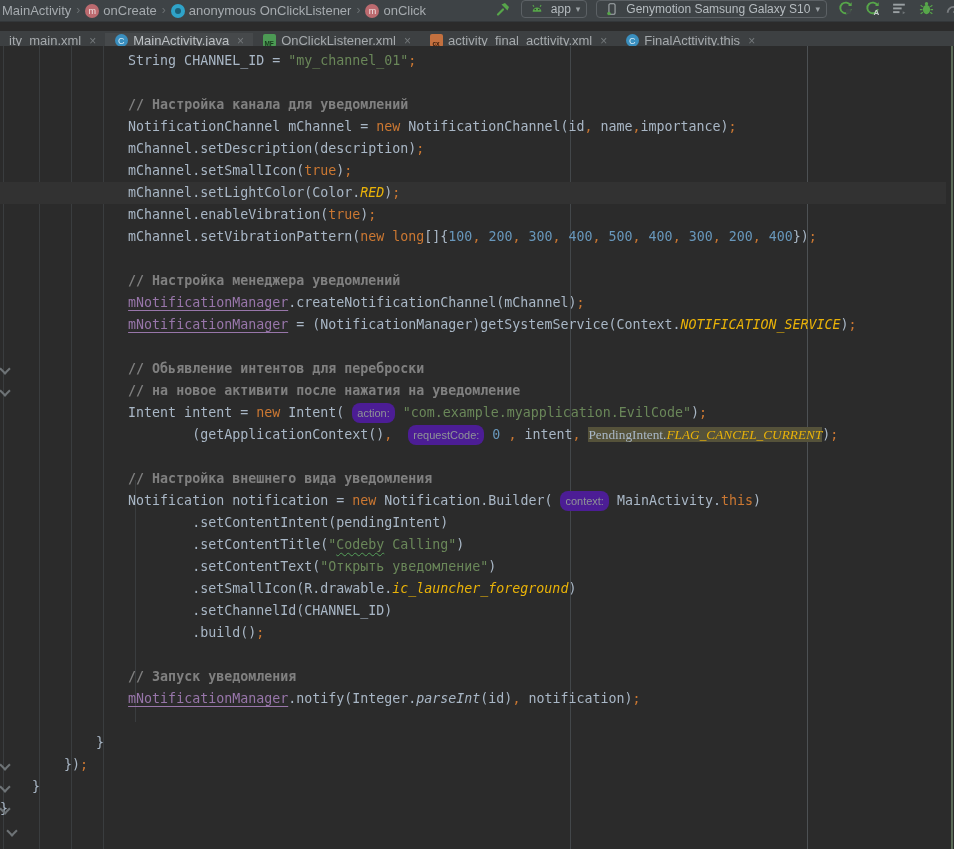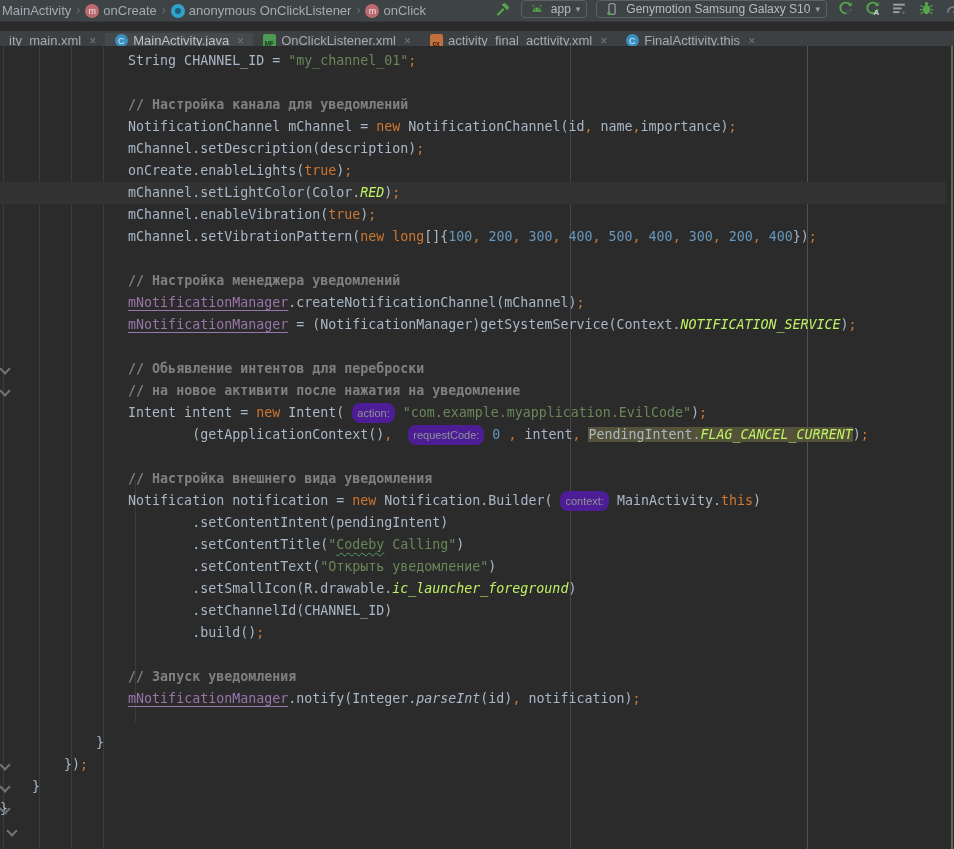--- a/index.html
+++ b/index.html
@@ -47,24 +47,24 @@
   .vguide.margin{background:#4d5154;}
   .vguide.col70{background:#43474a;}
   .vguide.seg{top:434px;height:242px;bottom:auto;}
   .code{position:absolute;top:4px;left:0;right:8px;}
   .code-line{height:22px;white-space:pre;color:#A9B7C6;}
   .code-line.hl{background:#323232;}
   .tok-k{color:#CC7832;}
   .tok-s{color:#6A8759;}
   .tok-n{color:#6897BB;text-align:right;}
   .tok-c{color:#808080;font-weight:bold;}
-  .tok-f{color:#bef264;font-style:italic;}
+  .tok-f{color:#eab308;font-style:italic;}
   .tok-fu{color:#9876AA;text-decoration:underline;text-underline-offset:3px;}
   .tok-sm{font-style:italic;}
-  .tok-mark{background:#55523a;}
+  .tok-mark{background:#55523a;font-family:Liberation Serif, serif;}
   .tok-sq{text-decoration:underline wavy #55a05a;text-decoration-thickness:1px;text-underline-offset:3px;}
   .tok-h{background:#4c1d95;color:#8f9496;border-radius:8px;font-size:11px;padding:4px 5px;
          font-family:"Liberation Sans",sans-serif;}
   .fold{position:absolute;width:6px;height:6px;border-right:2px solid #6e7376;border-bottom:2px solid #6e7376;
         transform:rotate(45deg);}
   .rail{position:absolute;top:0;bottom:0;right:0;width:8px;background:#2b2b2b;}
   .rail::after{content:"";position:absolute;top:0;bottom:0;right:1px;width:2px;background:#5a6b57;}
 </style>
 </head>
 <body>
@@ -201,21 +201,21 @@
     <div class="vguide" style="left:103px"></div>
     <div class="vguide seg" style="left:135px"></div>
     <div class="vguide col70" style="left:570px"></div>
     <div class="vguide margin" style="left:807px"></div>
     <div class="code">
         <div class="code-line"><span class="tok-p">                String CHANNEL_ID = </span><span class="tok-s">"my_channel_01"</span><span class="tok-k">;</span></div>
         <div class="code-line"></div>
         <div class="code-line"><span class="tok-p">                </span><span class="tok-c">// Настройка канала для уведомлений</span></div>
         <div class="code-line"><span class="tok-p">                NotificationChannel mChannel = </span><span class="tok-k">new</span><span class="tok-p"> NotificationChannel(id</span><span class="tok-k">,</span><span class="tok-p"> name</span><span class="tok-k">,</span><span class="tok-p">importance)</span><span class="tok-k">;</span></div>
         <div class="code-line"><span class="tok-p">                mChannel.setDescription(description)</span><span class="tok-k">;</span></div>
-        <div class="code-line"><span class="tok-p">                onCreate.enableLights(</span><span class="tok-k">true</span><span class="tok-p">)</span><span class="tok-k">;</span></div>
+        <div class="code-line"><span class="tok-p">                mChannel.setSmallIcon(</span><span class="tok-k">true</span><span class="tok-p">)</span><span class="tok-k">;</span></div>
         <div class="code-line hl"><span class="tok-p">                mChannel.setLightColor(Color.</span><span class="tok-f">RED</span><span class="tok-p">)</span><span class="tok-k">;</span></div>
         <div class="code-line"><span class="tok-p">                mChannel.enableVibration(</span><span class="tok-k">true</span><span class="tok-p">)</span><span class="tok-k">;</span></div>
         <div class="code-line"><span class="tok-p">                mChannel.setVibrationPattern(</span><span class="tok-k">new</span><span class="tok-p"> </span><span class="tok-k">long</span><span class="tok-p">[]{</span><span class="tok-n">100</span><span class="tok-k">, </span><span class="tok-n">200</span><span class="tok-k">, </span><span class="tok-n">300</span><span class="tok-k">, </span><span class="tok-n">400</span><span class="tok-k">, </span><span class="tok-n">500</span><span class="tok-k">, </span><span class="tok-n">400</span><span class="tok-k">, </span><span class="tok-n">300</span><span class="tok-k">, </span><span class="tok-n">200</span><span class="tok-k">, </span><span class="tok-n">400</span><span class="tok-p">})</span><span class="tok-k">;</span></div>
         <div class="code-line"></div>
         <div class="code-line"><span class="tok-p">                </span><span class="tok-c">// Настройка менеджера уведомлений</span></div>
         <div class="code-line"><span class="tok-p">                </span><span class="tok-fu">mNotificationManager</span><span class="tok-p">.createNotificationChannel(mChannel)</span><span class="tok-k">;</span></div>
         <div class="code-line"><span class="tok-p">                </span><span class="tok-fu">mNotificationManager</span><span class="tok-p"> = (NotificationManager)getSystemService(Context.</span><span class="tok-f">NOTIFICATION_SERVICE</span><span class="tok-p">)</span><span class="tok-k">;</span></div>
         <div class="code-line"></div>
         <div class="code-line"><span class="tok-p">                </span><span class="tok-c">// Обьявление интентов для переброски</span></div>
         <div class="code-line"><span class="tok-p">                </span><span class="tok-c">// на новое активити после нажатия на уведомление</span></div>

